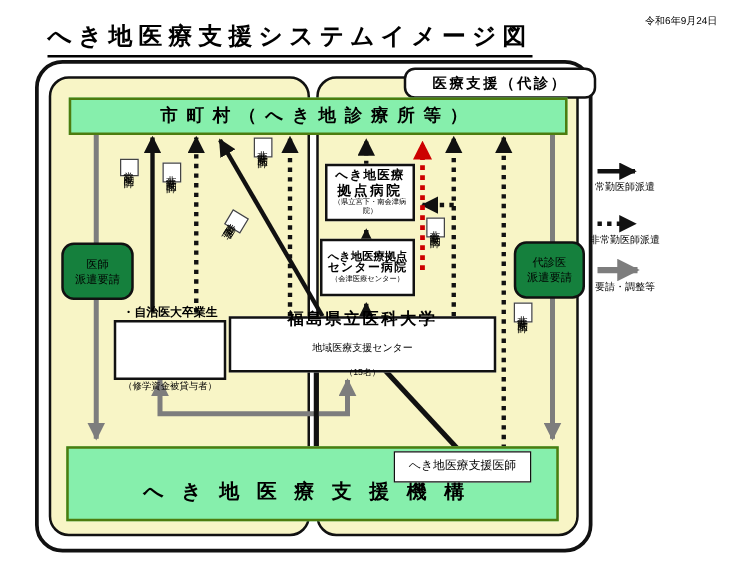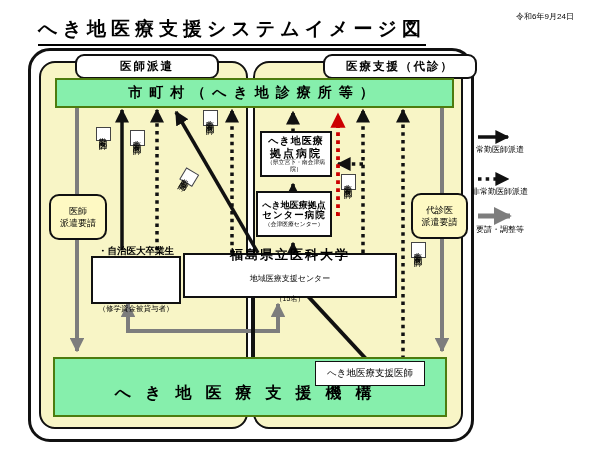--- a/index.html
+++ b/index.html
@@ -14,21 +14,21 @@
   #panelL{left:39px;top:61px;width:205px;height:364px;}
   #panelR{left:253px;top:61px;width:206px;height:364px;}
   .tab{background:#fff;border:2.5px solid #111;border-radius:9px;display:flex;align-items:center;
        justify-content:center;font-weight:bold;font-size:11.5px;letter-spacing:2px;z-index:6;}
   .bluebar{background:#86efac;border:2px solid #4d7c0f;display:flex;align-items:center;
            justify-content:center;font-weight:bold;z-index:6;}
   #bar-city{left:55px;top:78px;width:395px;height:26px;font-size:14px;letter-spacing:7px;}
   #bar-org{left:53px;top:357px;width:394px;height:60px;font-size:16px;letter-spacing:14px;padding-top:12px;box-sizing:border-box;}
   .bbox{background:#fff;border:2.5px solid #111;text-align:center;z-index:7;
         display:flex;flex-direction:column;align-items:center;justify-content:center;line-height:1.15;}
-  .reqbox{background:#fef9c3;border:2.5px solid #111;border-radius:10px;text-align:center;z-index:7;
+  .reqbox{background:#15803d;border:2.5px solid #111;border-radius:10px;text-align:center;z-index:7;
         display:flex;flex-direction:column;align-items:center;justify-content:center;font-size:9px;line-height:1.35;}
   .vlabel{background:#fff;border:1px solid #444;writing-mode:vertical-rl;text-orientation:upright;
         font-size:8.5px;letter-spacing:1.5px;line-height:1;padding:3px 2px;z-index:5;white-space:nowrap;}
   .leg{font-size:8px;z-index:6;white-space:nowrap;}
   svg{position:absolute;left:0;top:0;z-index:4;}
   .b1{font-size:10px;font-weight:bold;letter-spacing:1px;}
   .b2{font-size:11px;font-weight:bold;letter-spacing:2px;}
   .tiny{font-size:5.8px;letter-spacing:0;}
   .c1{font-size:9px;font-weight:bold;}
   .c2{font-size:9.5px;font-weight:bold;letter-spacing:1px;}
@@ -86,21 +86,20 @@
     <path d="M363 164 H338" stroke="#111" stroke-width="3.5" stroke-dasharray="3.5 4.2" fill="none" marker-end="url(#mkK)"></path>
     <path d="M403 359 V110" stroke="#111" stroke-width="3.5" stroke-dasharray="3.5 4.2" fill="none" marker-end="url(#mkK)"></path>
 
     <path d="M328 214 L338 214 L338 114" stroke="#cc0000" stroke-width="3.8" stroke-dasharray="3.8 4.2" fill="none" marker-end="url(#mkR)"></path>
 
     <path d="M478 137 H508" stroke="#111" stroke-width="3.5" fill="none" marker-end="url(#mkK)"></path>
     <path d="M478 179 H508" stroke="#111" stroke-width="3.5" stroke-dasharray="3.5 4.2" fill="none" marker-end="url(#mkK)"></path>
     <path d="M478 216 H510" stroke="#7d7d7d" stroke-width="5" fill="none" marker-end="url(#mkG)"></path>
   </svg>
 
-  <div class="abs tab" style="left:75px;top:54px;width:140px;height:21px;">医師派遣</div>
   <div class="abs tab" style="left:283px;top:54px;width:150px;height:21px;margin-left:40px;">医療支援（代診）</div>
   <div class="abs bluebar" id="bar-city">市町村（へき地診療所等）</div>
   <div class="abs bluebar" id="bar-org">へき地医療支援機構</div>
 
   <div class="abs bbox" style="left:260px;top:131px;width:68px;height:42px;">
     <div class="b1">へき地医療</div>
     <div class="b2">拠点病院</div>
     <div class="tiny">（県立宮下・南会津病院）</div>
   </div>
 

